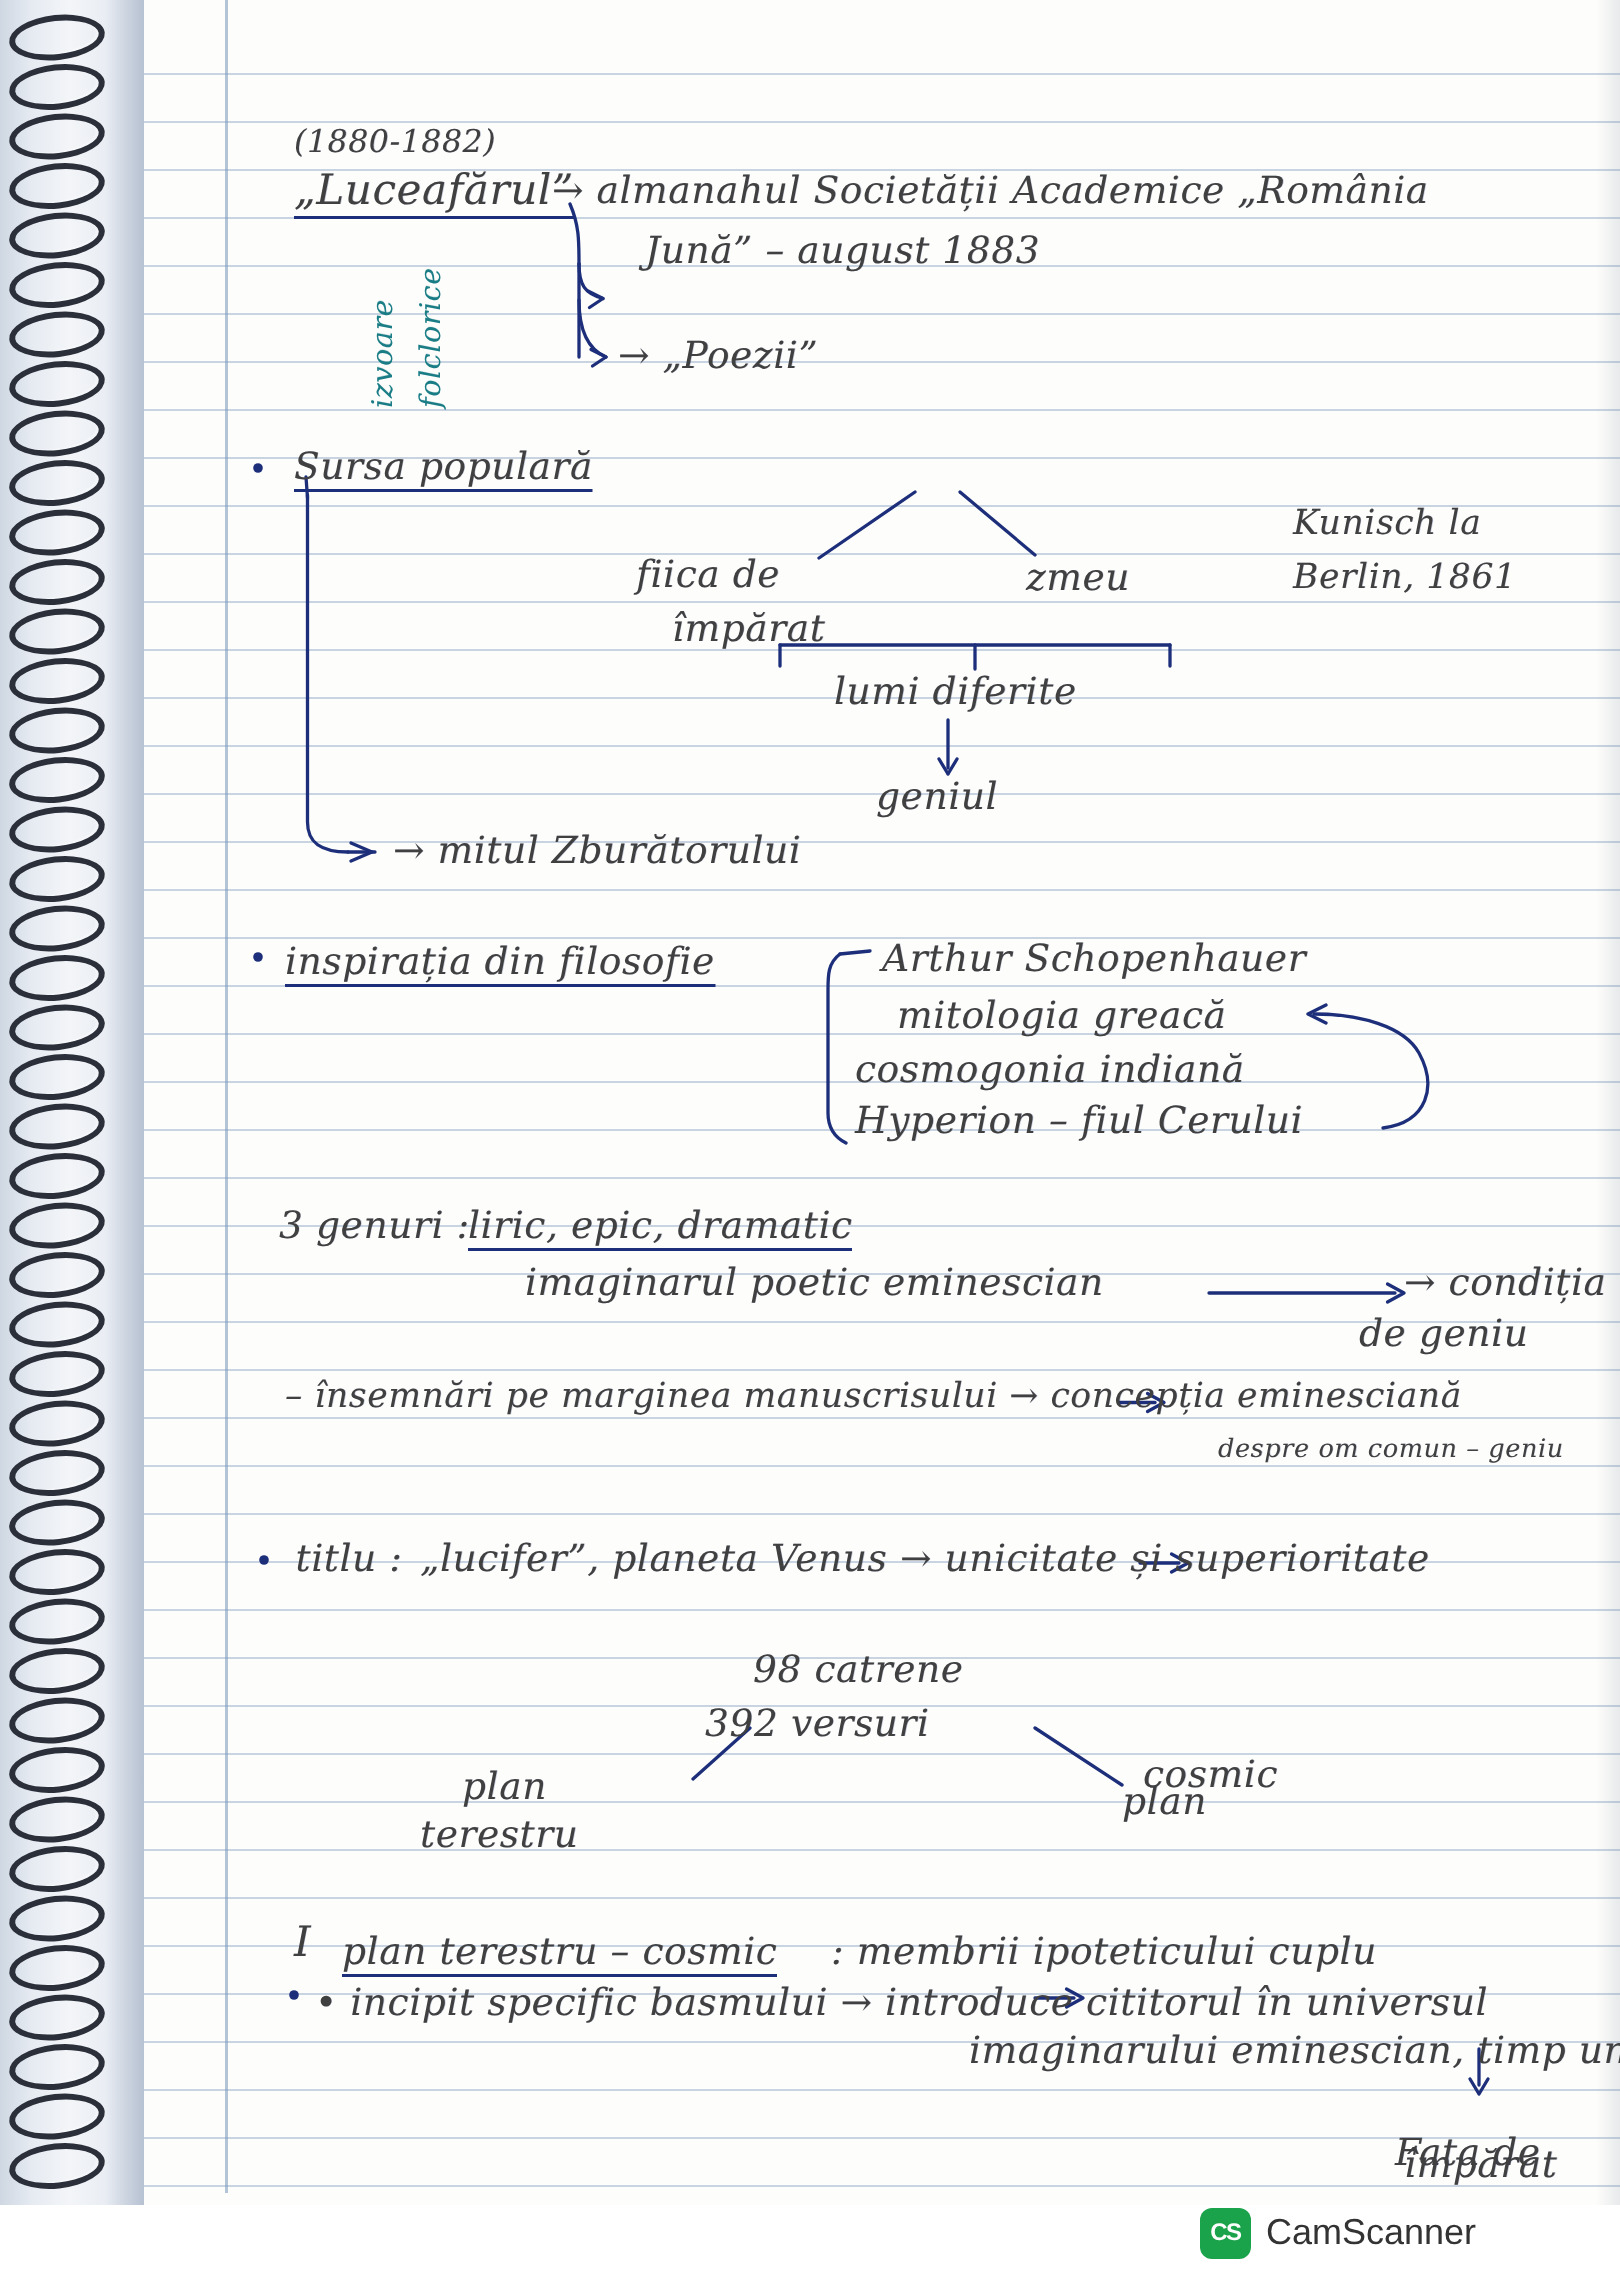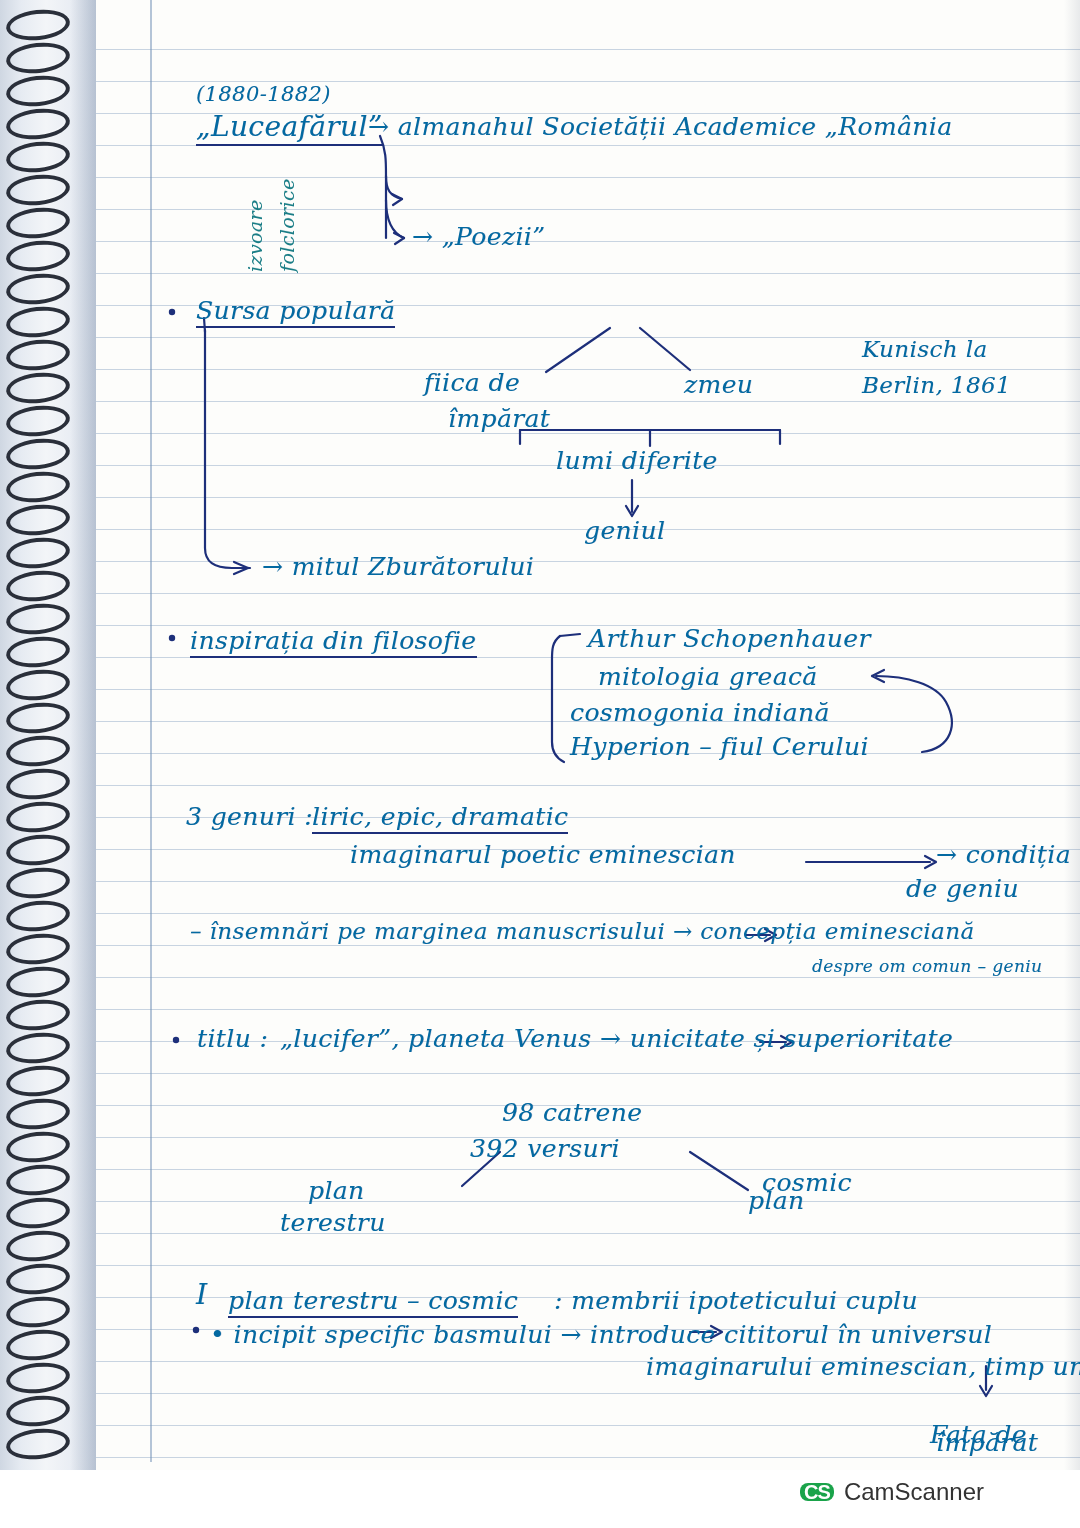--- a/index.html
+++ b/index.html
@@ -84,21 +84,21 @@
     border-radius: 50%;
     border: 4px solid #2a2f3a;
     border-left-color: transparent;
     border-bottom-color: transparent;
     opacity: 0.0;
   }
 
   
   .hw {
     position: absolute;
-    color: #0369a1;
+    color: #404040;
     font-family: "DejaVu Serif", serif;
     font-style: italic;
     white-space: nowrap;
     letter-spacing: 0.4px;
     text-shadow: 0.4px 0.3px 0 rgba(29,47,122,0.25);
   }
   .s12 { font-size: 17px; }
   .s13 { font-size: 19px; }
   .s14 { font-size: 21px; }
   .s15 { font-size: 23px; }
@@ -132,27 +132,27 @@
   #cs-badge {
     position: absolute;
     right: 96px;
     bottom: 22px;
     display: flex;
     align-items: center;
     gap: 10px;
   }
   #cs-mark {
     width: 34px;
-    height: 18px;
+    height: 34px;
     border-radius: 8px;
     background: #1aa34a;
     color: #fff;
     font-family: "Liberation Sans", sans-serif;
     font-weight: bold;
-    font-size: 20px;
+    font-size: 16px;
     display: flex;
     align-items: center;
     justify-content: center;
     letter-spacing: -1px;
   }
   #cs-text {
     font-family: "Liberation Sans", sans-serif;
     font-size: 24px;
     color: #333333;
   }
@@ -277,20 +277,21 @@
       <circle cx="172" cy="638" r="3.2" fill="#1d2f7a" stroke="none"></circle>
       <circle cx="176" cy="1040" r="3.2" fill="#1d2f7a" stroke="none"></circle>
       <circle cx="196" cy="1330" r="3.2" fill="#1d2f7a" stroke="none"></circle>
     </g>
   </svg>
 
   <div class="hw s14" style="left:196px; top:82px;">(1880-1882)</div>
 
   <div class="hw s18 ul" style="left:196px; top:110px;">„Luceafărul”</div>
   <div class="hw s16" style="left:368px; top:112px;">→ almanahul Societății Academice „România</div>
+  <div class="hw s16" style="left:430px; top:152px;">Jună” – august 1883</div>
   <div class="hw s16" style="left:412px; top:222px;">→ „Poezii”</div>
 
   <div class="hw s13 teal vert" style="left:244px; top:272px;">izvoare</div>
   <div class="hw s13 teal vert" style="left:276px; top:272px;">folclorice</div>
 
   <div class="hw s16 ul" style="left:196px; top:296px;">Sursa populară</div>
   <div class="hw s15" style="left:862px; top:336px;">Kunisch la</div>
   <div class="hw s15" style="left:862px; top:372px;">Berlin, 1861</div>
 
   <div class="hw s16" style="left:424px; top:368px;">fiica de</div>

